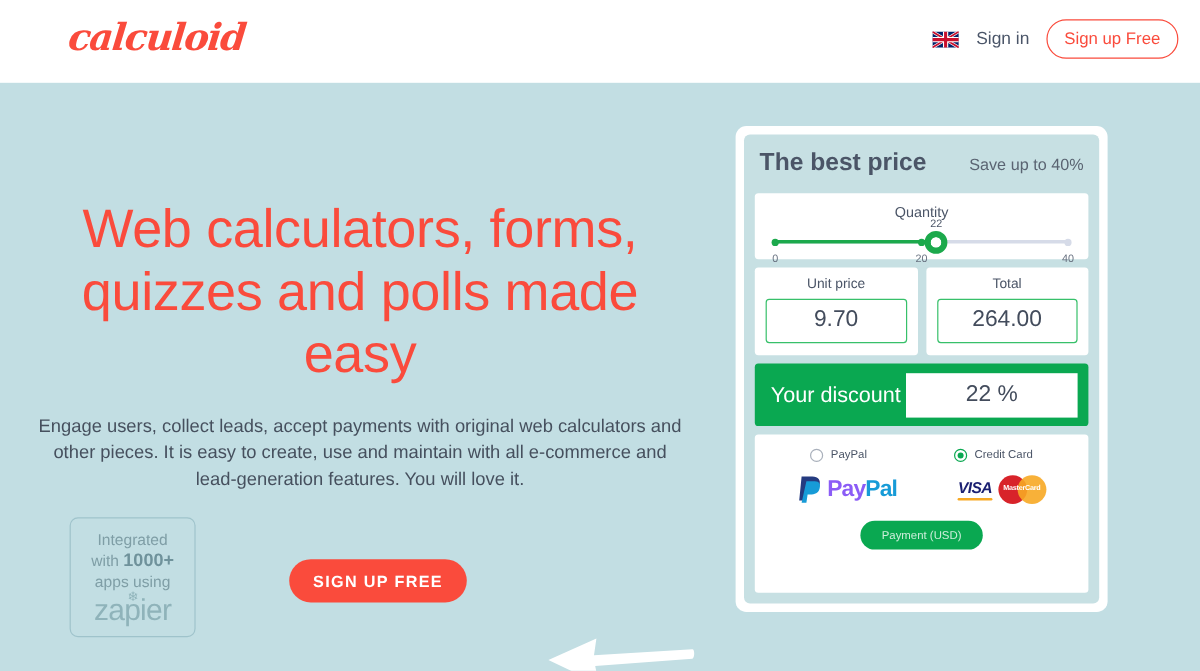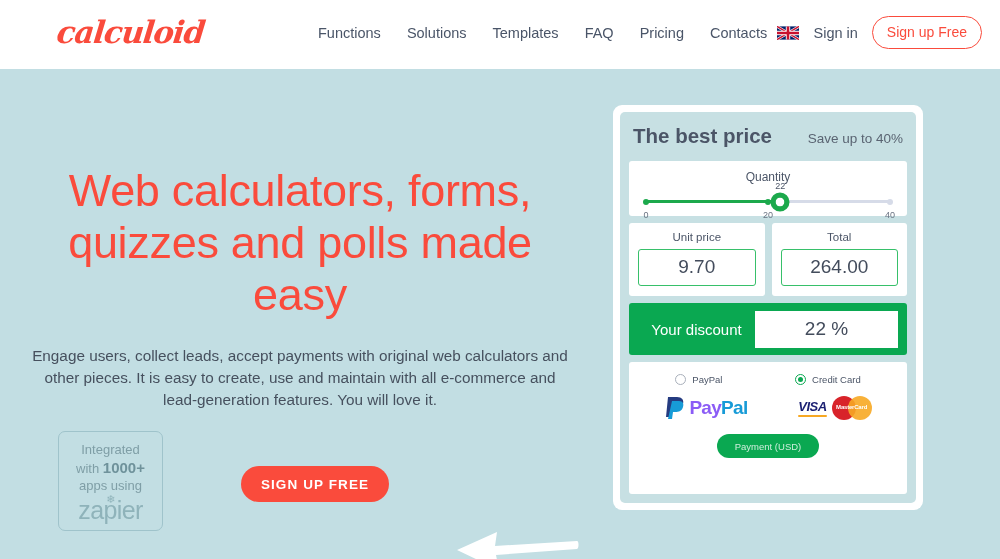--- a/index.html
+++ b/index.html
@@ -258,21 +258,21 @@
     display: flex;
     align-items: center;
     padding: 9px;
     gap: 0;
     height: 52px;
   }
   .discount-label {
     flex: 1;
     text-align: center;
     color: #ffffff;
-    font-size: 15px;
+    font-size: 18px;
   }
   .discount-value {
     width: 143px;
     background: #ffffff;
     text-align: center;
     font-size: 19px;
     color: #434c5c;
     padding: 7px 0 8px;
   }
 
@@ -362,28 +362,20 @@
     cursor: pointer;
     font-family: "Liberation Sans", sans-serif;
   }
 </style>
 </head>
 <body>
 
 <div class="header">
   <div class="logo">calculoid</div>
 
-  <nav class="nav">
-    <a href="#">Functions</a>
-    <a href="#">Solutions</a>
-    <a href="#">Templates</a>
-    <a href="#">FAQ</a>
-    <a href="#">Pricing</a>
-    <a href="#">Contacts</a>
-  </nav>
 
   <div class="header-right">
     <svg class="flag" viewBox="0 0 60 36">
       <rect width="60" height="36" fill="#012169"></rect>
       <path d="M0,0 L60,36 M60,0 L0,36" stroke="#fff" stroke-width="7"></path>
       <path d="M0,0 L60,36 M60,0 L0,36" stroke="#C8102E" stroke-width="4"></path>
       <path d="M30,0 L30,36 M0,18 L60,18" stroke="#fff" stroke-width="12"></path>
       <path d="M30,0 L30,36 M0,18 L60,18" stroke="#C8102E" stroke-width="7"></path>
     </svg>
     <a href="#" class="signin">Sign in</a>

